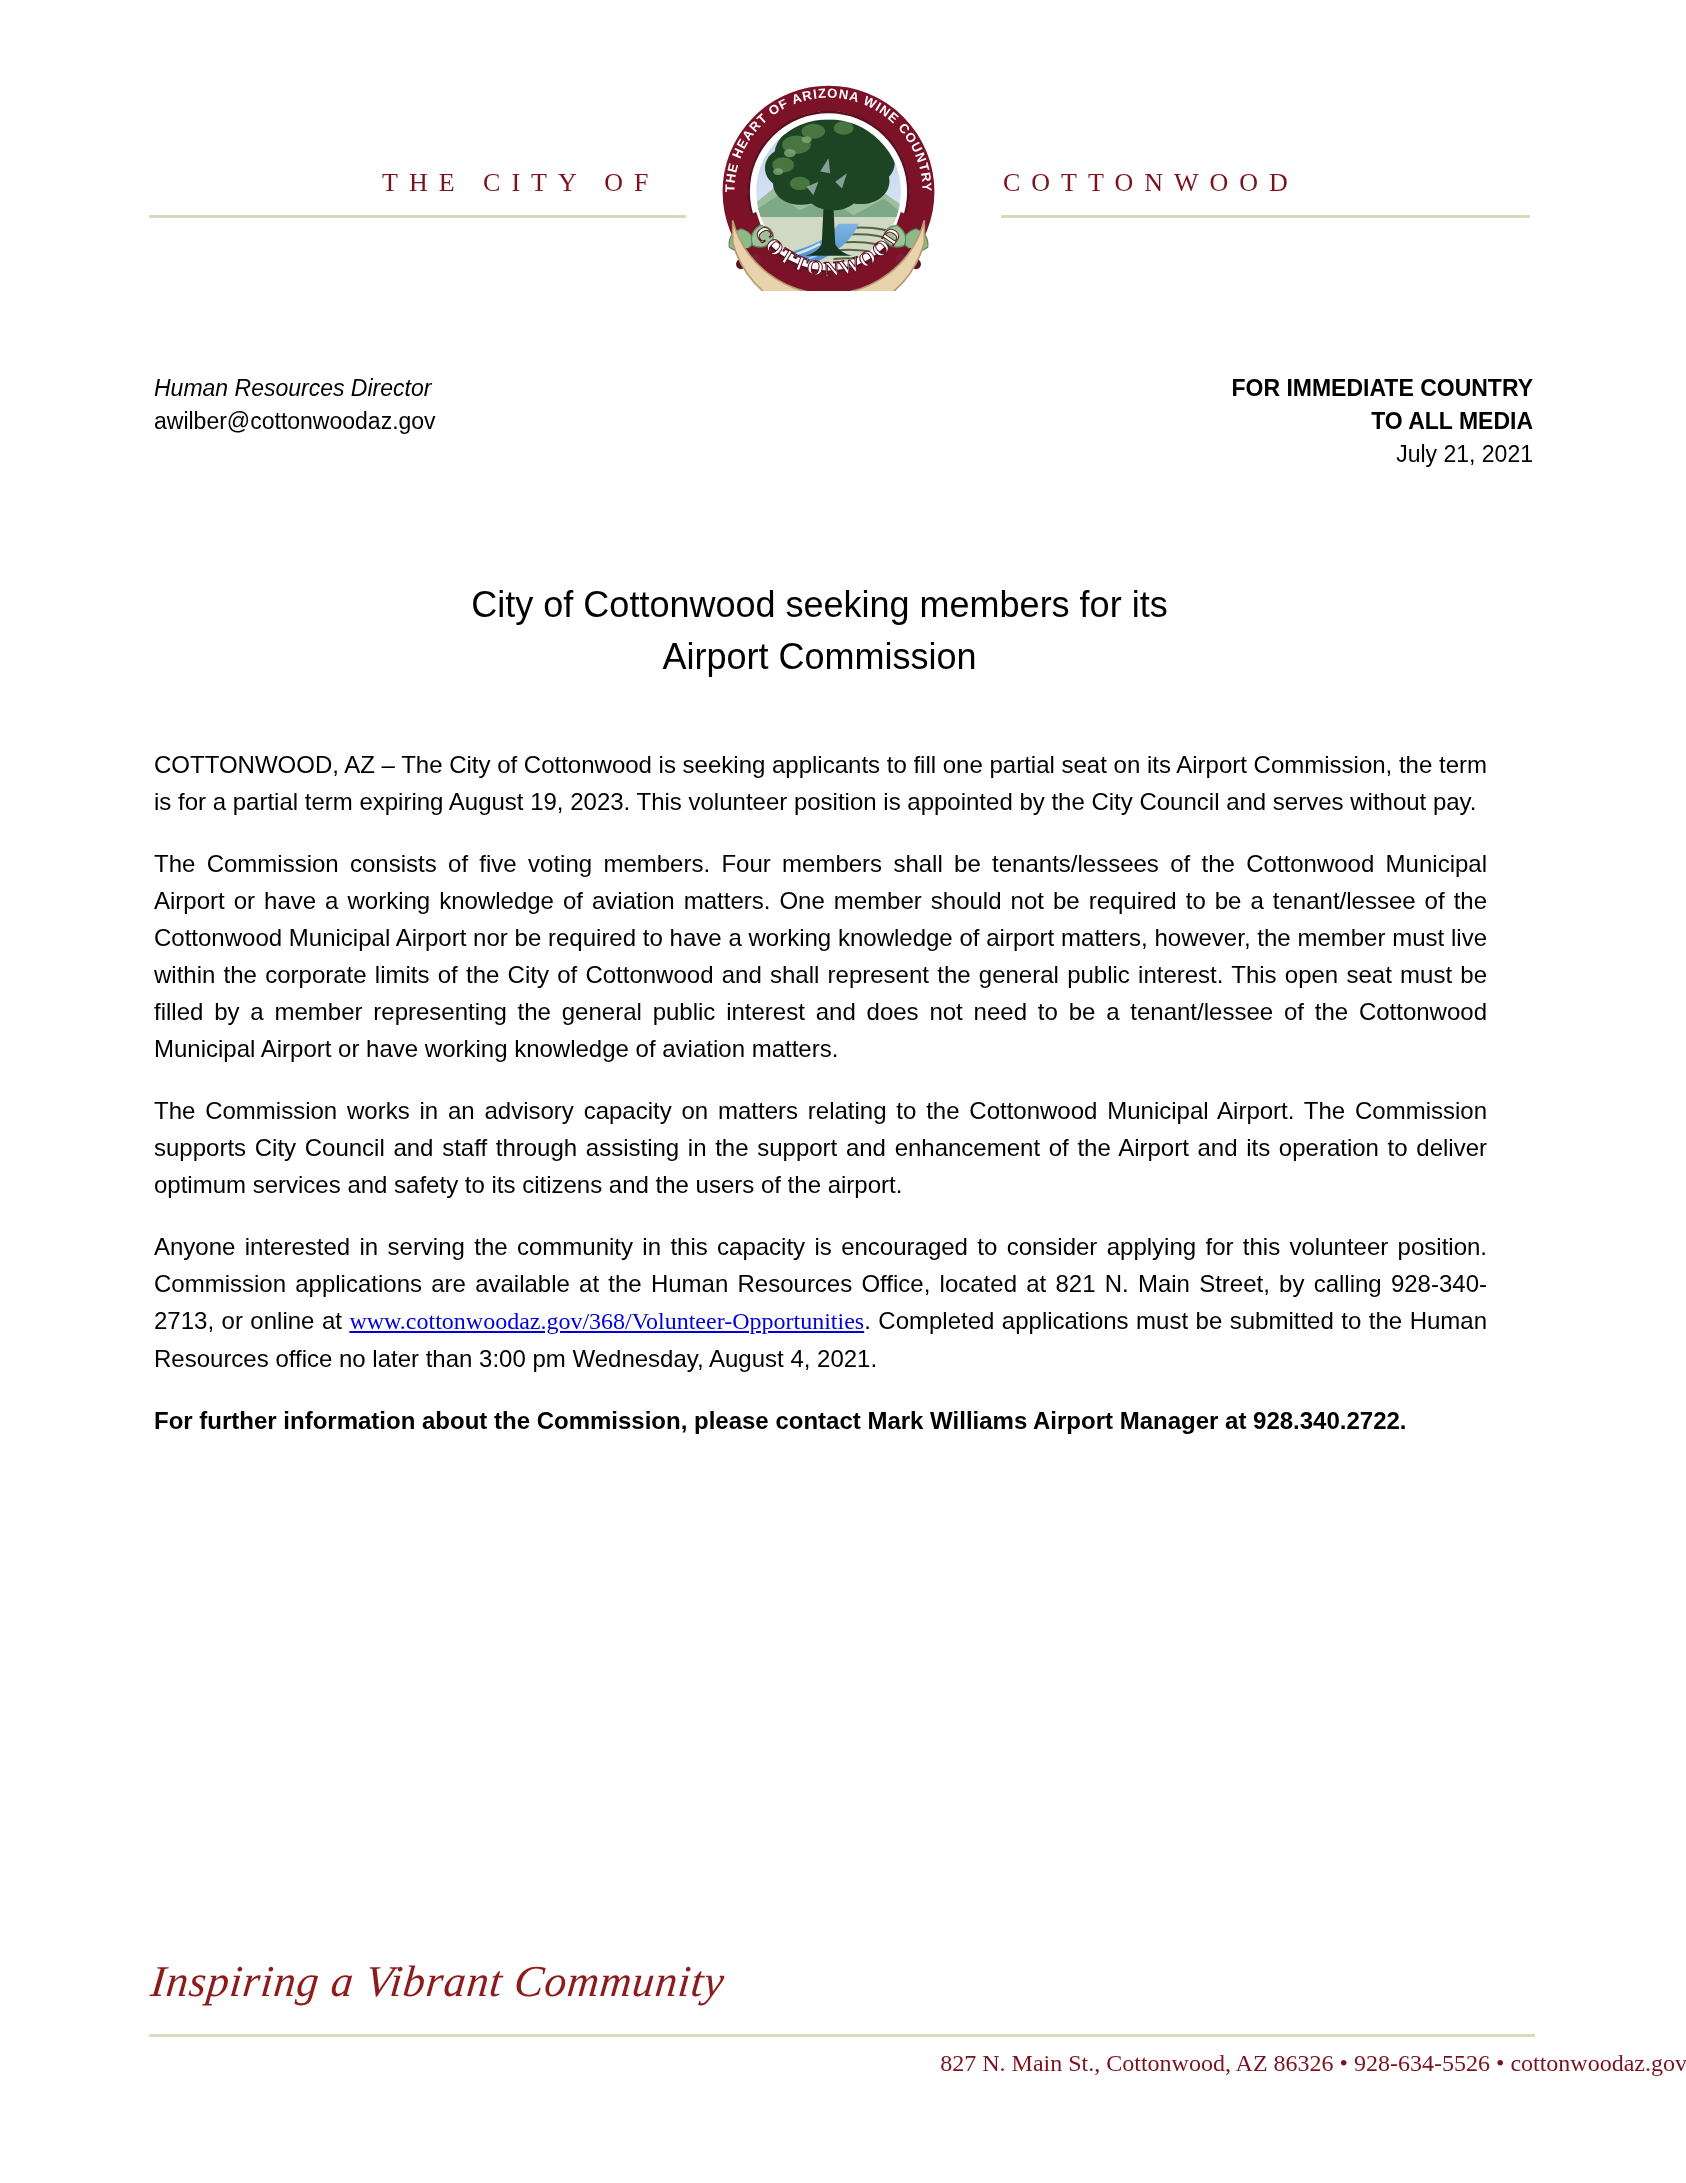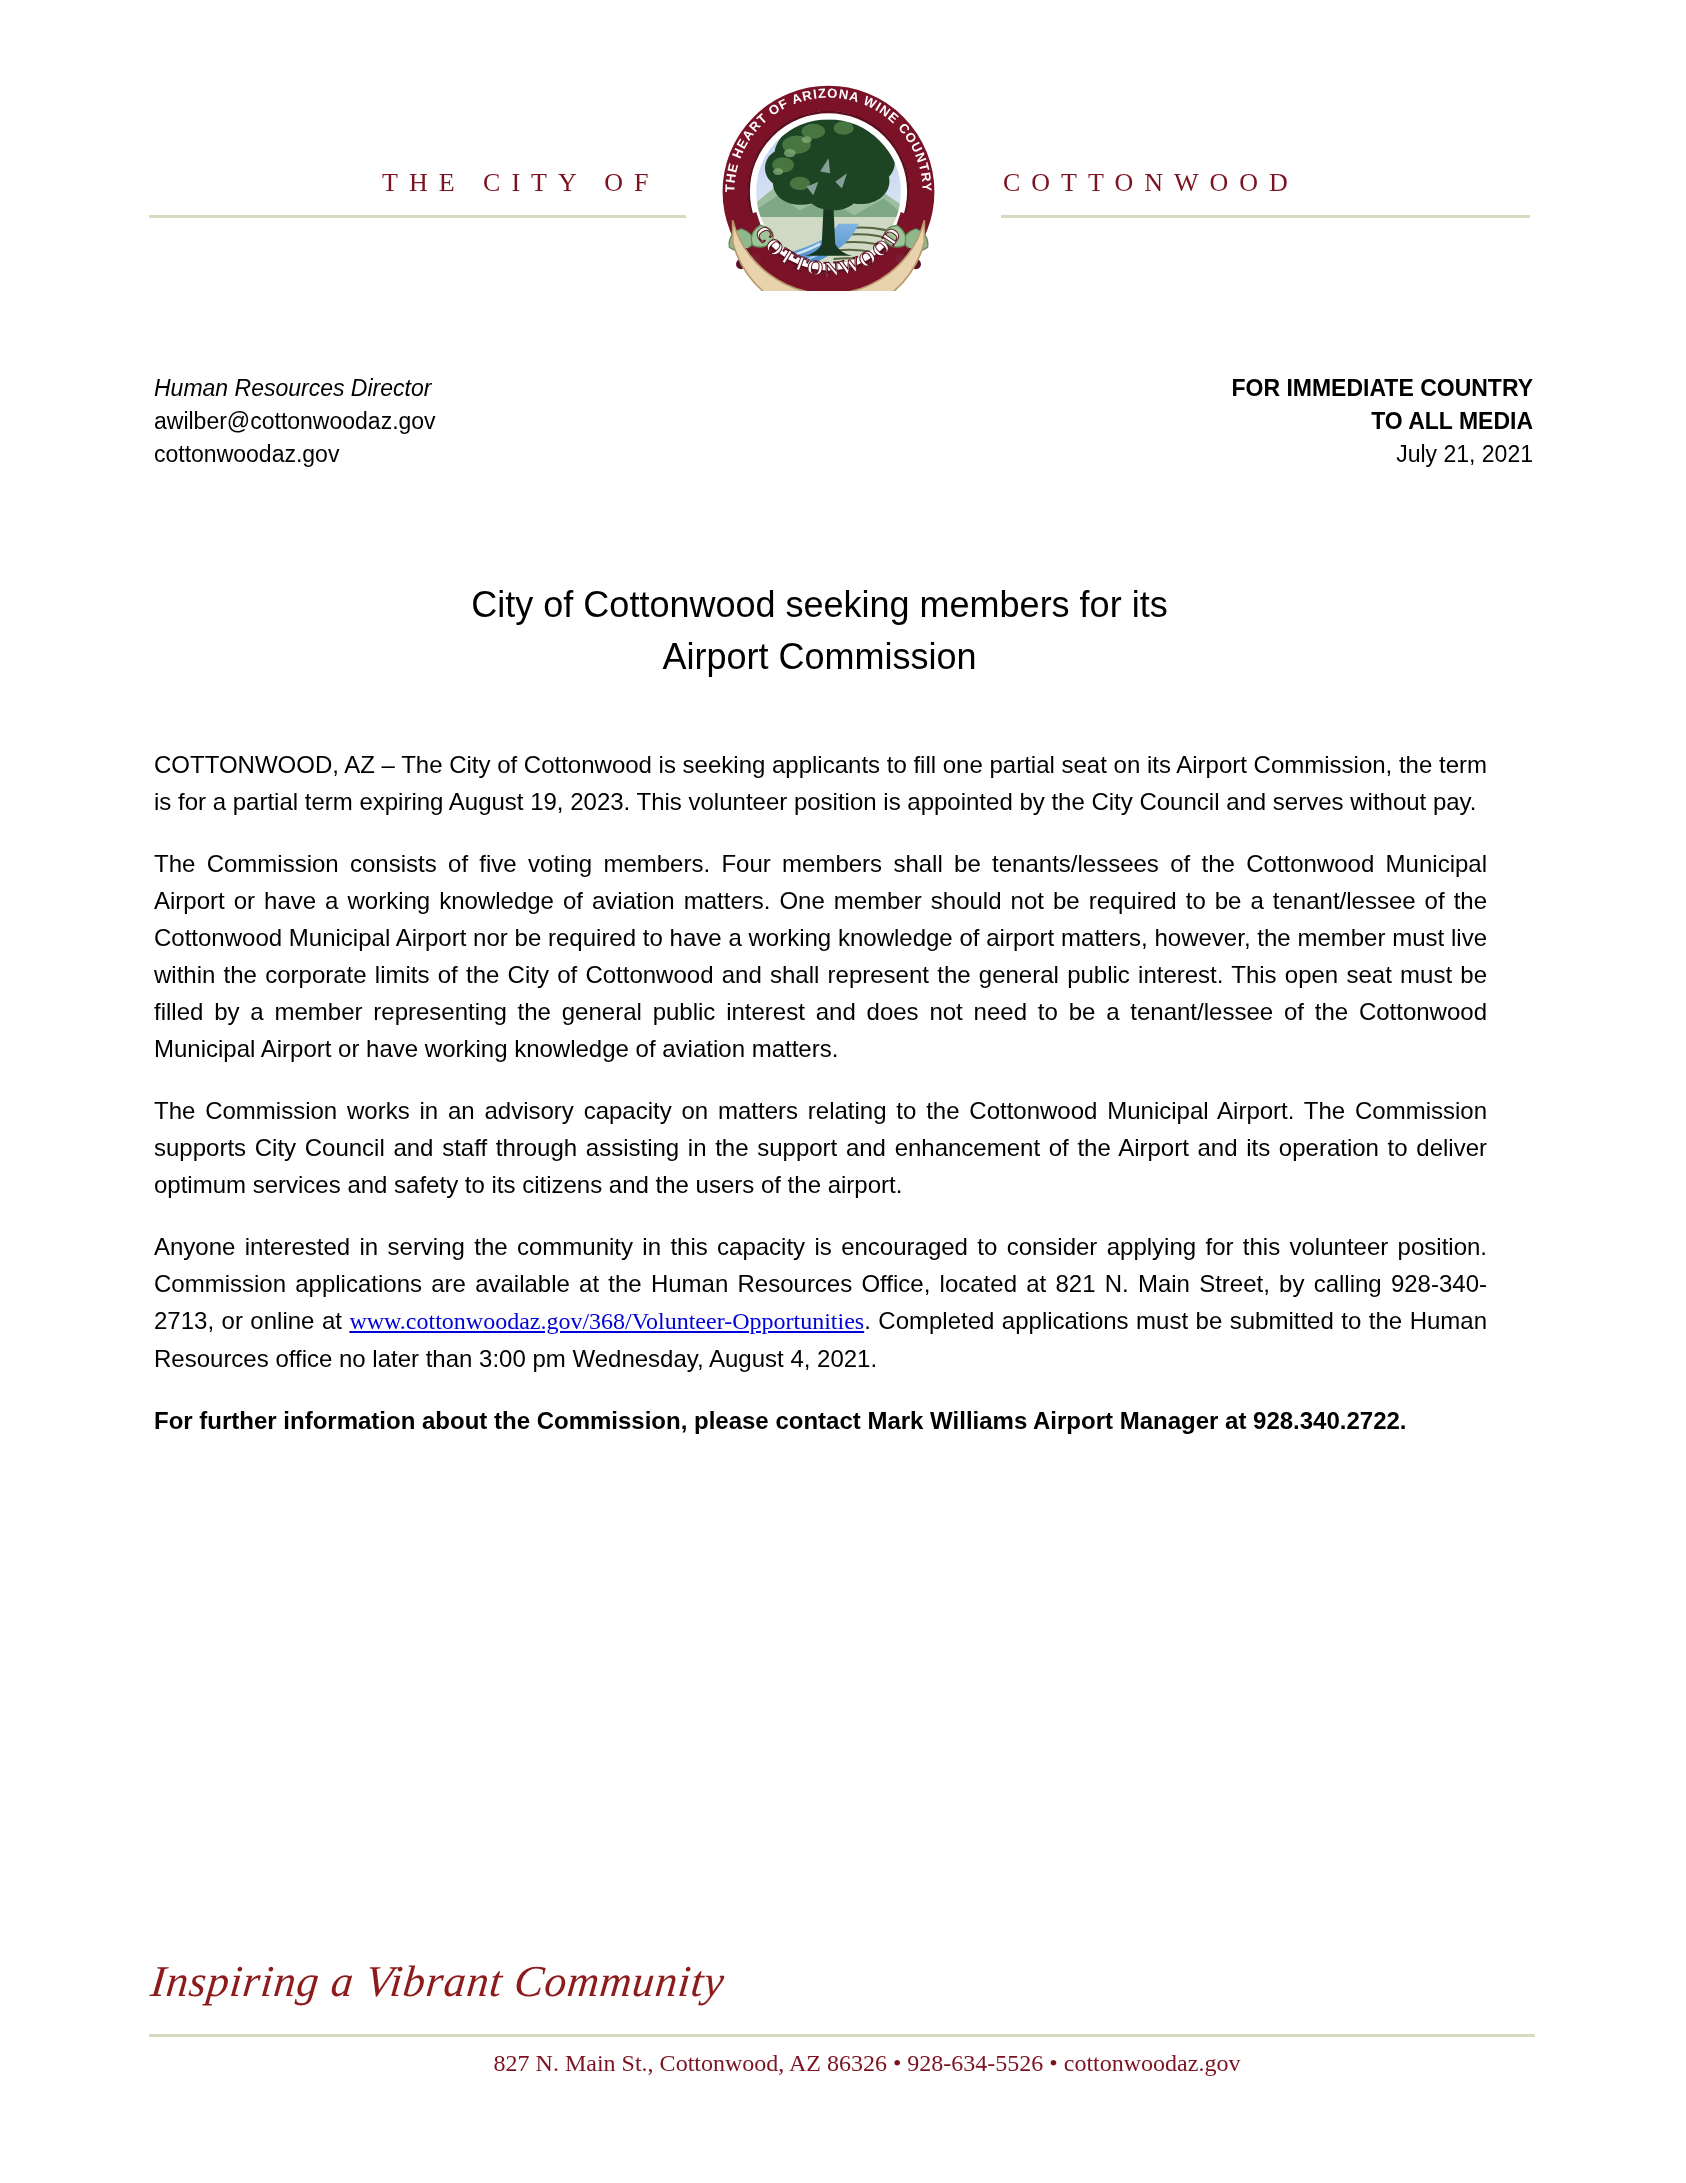--- a/index.html
+++ b/index.html
@@ -140,21 +140,21 @@
     top: 86px;
     width: 1386px;
     height: 2.5px;
     background: #d9d9bd;
   }
   .footer-address {
     position: absolute;
     left: 0;
     top: 102px;
     width: 1687px;
-    text-align: center;
+    text-align: right;
     font-family: "Liberation Serif", serif;
     font-size: 24px;
     color: #7b1220;
     white-space: nowrap;
     padding-left: 47px;
     box-sizing: border-box;
   }
 </style>
 </head>
 <body>
@@ -265,21 +265,20 @@
       <text font-family="Liberation Serif, serif" font-size="25" font-weight="bold" fill="#ffffff" stroke="#5c0d1e" stroke-width="1.2" letter-spacing="2.5">
         <textPath href="#arcBot" startOffset="50%" text-anchor="middle">COTTONWOOD</textPath>
       </text>
     </svg>
   </div>
 </div>
 
 <div class="contact-block">
   <div class="ln ital">Human Resources Director</div>
   <div class="ln">awilber@cottonwoodaz.gov</div>
-  <div class="ln">cottonwoodaz.gov</div>
 </div>
 
 <div class="release-block">
   <div class="ln bold">FOR IMMEDIATE COUNTRY</div>
   <div class="ln bold">TO ALL MEDIA</div>
   <div class="ln">July 21, 2021</div>
 </div>
 
 <div class="doc-title">
   <span class="tl">City of Cottonwood seeking members for its</span>

